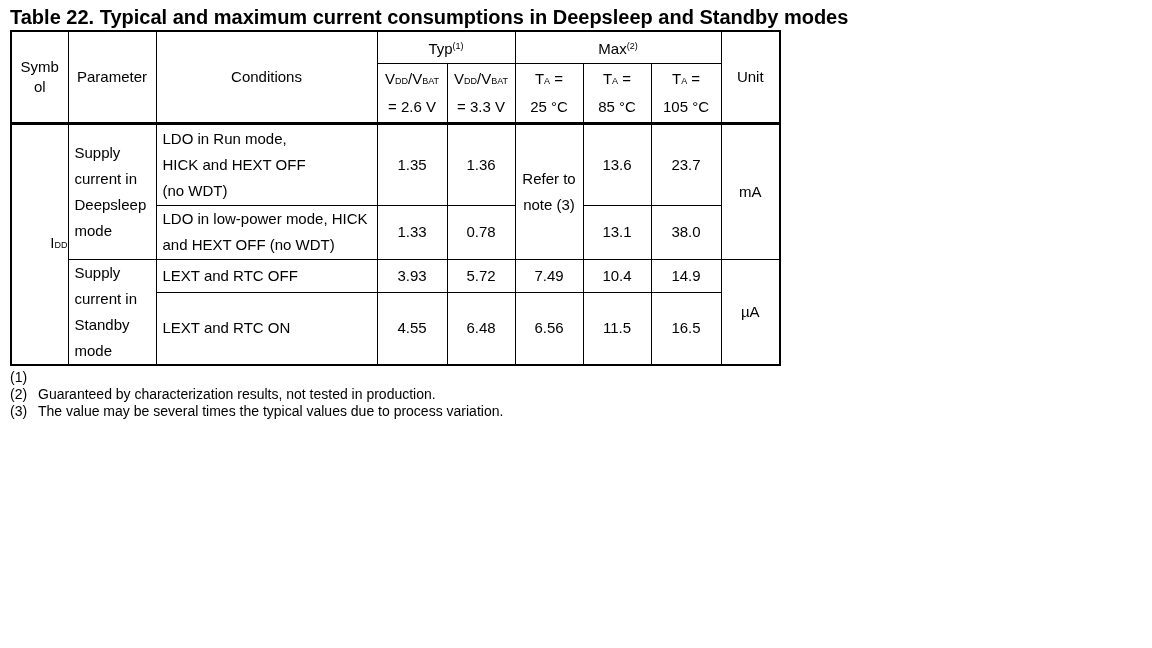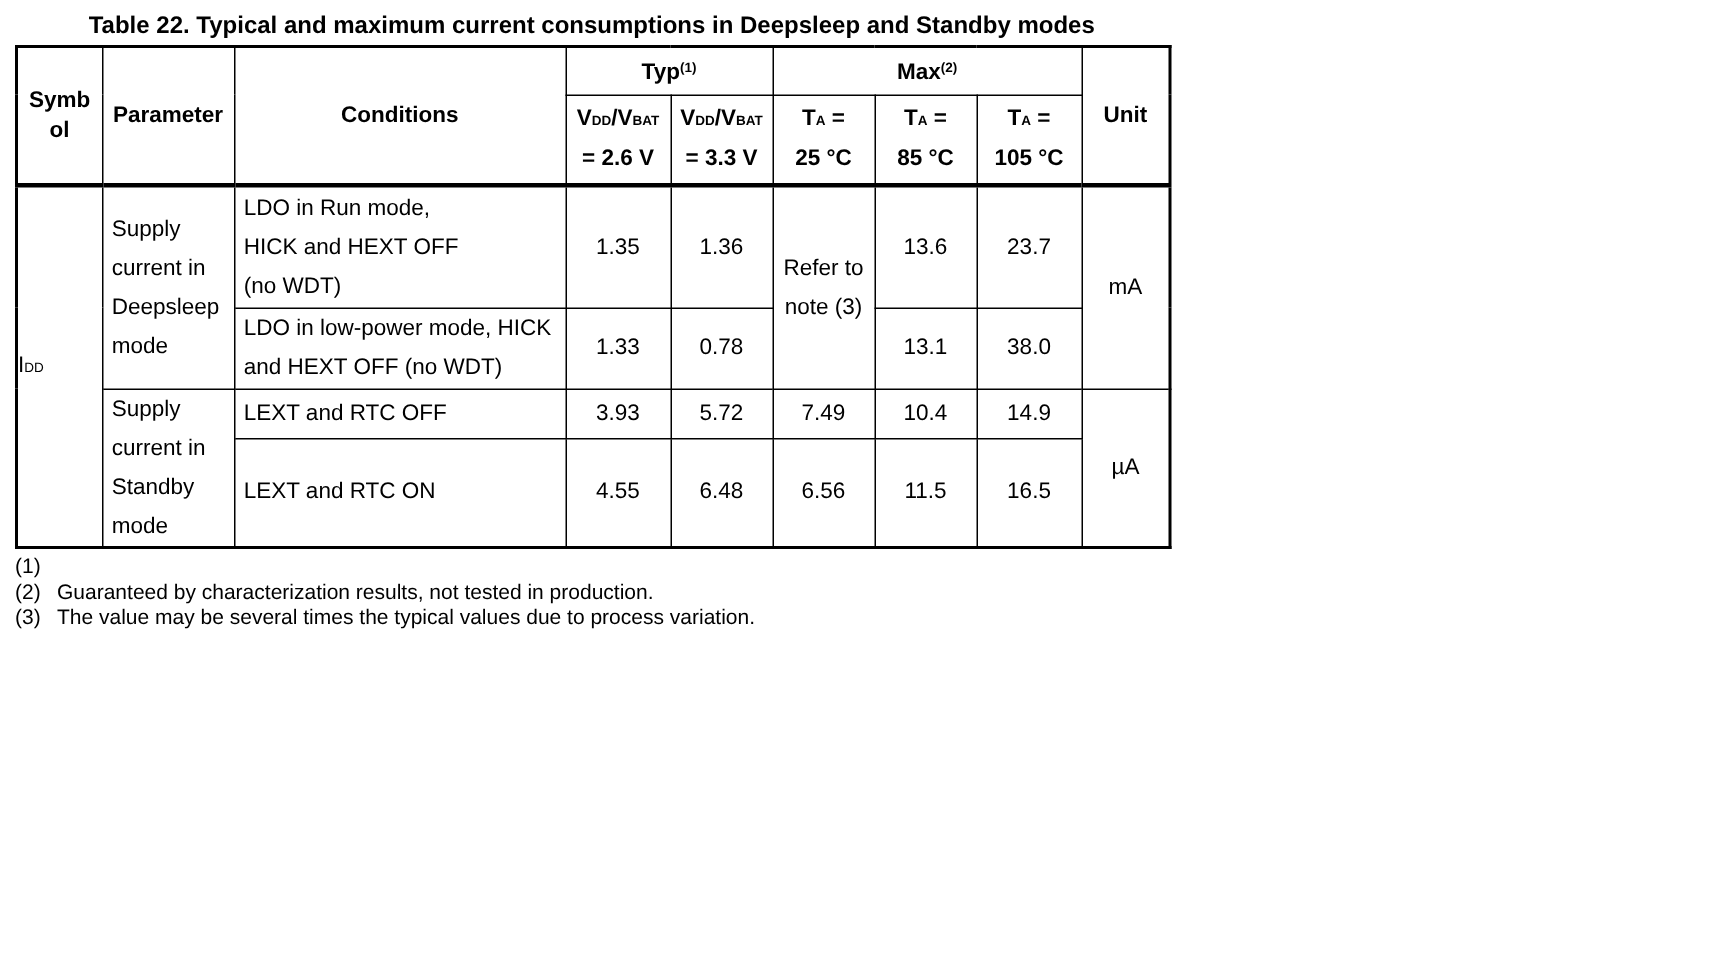--- a/index.html
+++ b/index.html
@@ -13,59 +13,59 @@
     overflow: hidden;
   }
   .content {
     position: absolute;
     left: 10px;
     top: 9px;
     width: 769px;
   }
   .title {
     font-weight: bold;
-    font-size: 16px;
+    font-size: 20px;
     line-height: 17px;
     text-align: center;
     margin-bottom: 4px;
     white-space: nowrap;
   }
   table.tbl {
     border-collapse: collapse;
     table-layout: fixed;
     width: 769px;
     border: 2px solid #000;
   }
   .tbl th, .tbl td {
     border: 1px solid #000;
     padding: 0;
     overflow: hidden;
     vertical-align: middle;
   }
   .tbl th {
-    font-weight: bold;
+    font-weight: normal;
     font-size: 15px;
     text-align: center;
     line-height: 26px;
   }
   tr.h1 { height: 32px; }
   tr.h1 th { line-height: 20px; }
   tr.h2 { height: 60px; }
   .hb { border-bottom: 3px solid #000 !important; }
   .tbl td {
     font-size: 15px;
     line-height: 26px;
   }
   tr.r1 { height: 82px; }
   tr.r2 { height: 54px; }
   tr.r3 { height: 26px; }
   tr.r4 { height: 59px; }
   td.num { text-align: center; }
   td.left { text-align: left; padding-left: 6px; padding-right: 4px; }
-  td.sym { text-align: left; }
+  td.sym { text-align: right; }
   .tbl sub { font-size: 0.6em; vertical-align: baseline; letter-spacing: 0; }
   .tbl sup { font-size: 0.6em; vertical-align: 0.55em; }
   .footnotes { margin-top: 3px; font-size: 14px; }
   .fn { display: flex; line-height: 17px; }
   .fn-marker { flex: 0 0 28px; width: 28px; }
   .fn-text sub { font-size: 0.65em; vertical-align: baseline; }
 </style>
 </head>
 <body>
 

